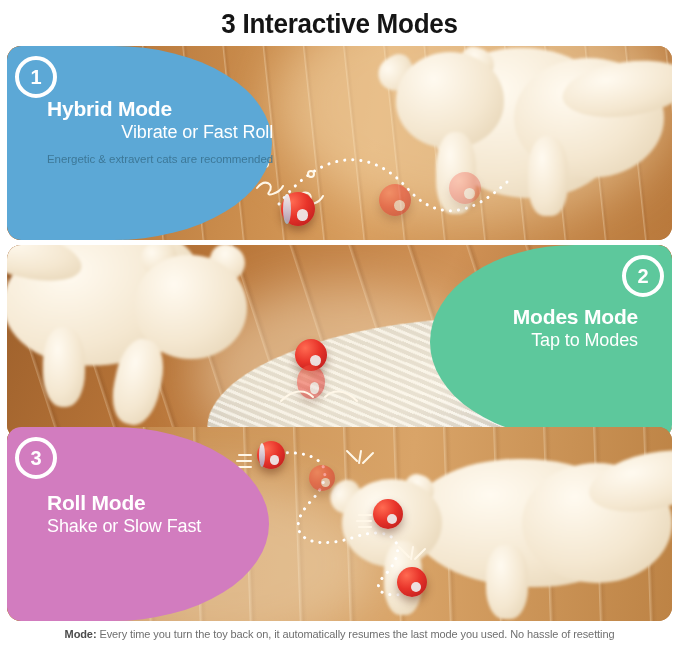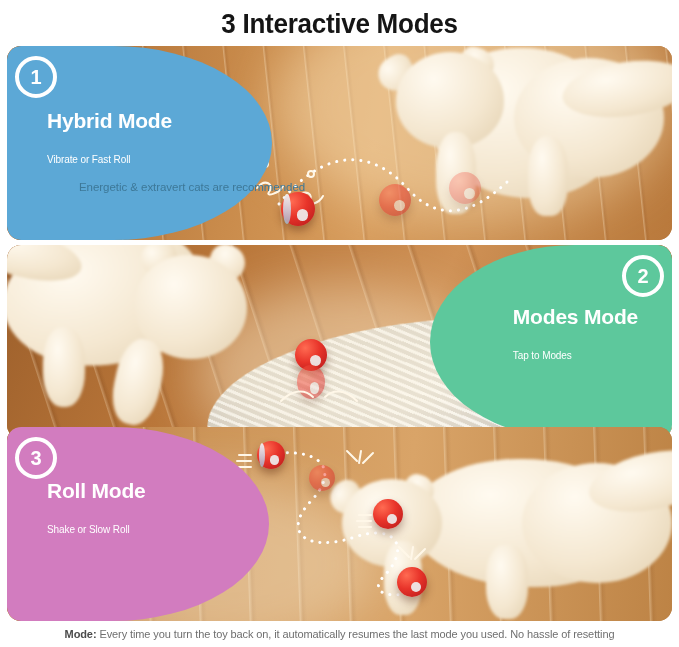--- a/index.html
+++ b/index.html
@@ -227,38 +227,38 @@
     z-index: 6;
   }
   .copy .mode-title {
     font-size: 21px;
     font-weight: bold;
     color: #ffffff;
     line-height: 24px;
     letter-spacing: -0.2px;
   }
   .copy .mode-sub {
-    font-size: 10px;
+    font-size: 18px;
     color: #ffffff;
     line-height: 20px;
-    margin-top: 17px;
+    margin-top: 1px;
     letter-spacing: -0.1px;
+    text-align: right;
   }
   .copy .mode-desc {
     font-size: 11.5px;
     line-height: 14px;
     margin-top: 10px;
     letter-spacing: -0.05px;
-    margin-left: 32px;
-  }
-  #copy-1 { left: 40px; top: 63px; }
+  }
+  #copy-1 { left: 40px; top: 51px; }
   #copy-1 .mode-desc { color: #3d7898; }
   #copy-2 { right: 34px; top: 60px; text-align: left; }
   #copy-2 .mode-desc { color: #3f8e6f; }
-  #copy-3 { left: 40px; top: 52px; }
+  #copy-3 { left: 40px; top: 64px; }
   #copy-3 .mode-desc { color: #9a4f8a; }
 
   
   .note {
     position: absolute;
     left: 0;
     top: 628px;
     width: 679px;
     text-align: center;
     font-size: 11px;
@@ -391,19 +391,19 @@
       <path d="M4 2 L 14 12 M18 2 L 16 14 M30 4 L 20 14"></path>
     </svg>
   </div>
 
   <div class="blob blob-left" id="blob-3"></div>
 
   <div class="badge" id="badge-3">3</div>
 
   <div class="copy" id="copy-3">
     <div class="mode-title">Roll Mode</div>
-    <div class="mode-sub">Shake or Slow Roll</div>
+    <div class="mode-sub">Shake or Slow Fast</div>
   </div>
 </div>
 
 <div class="note">
   <b>Mode:</b><span> Every time you turn the toy back on, it automatically resumes the last mode you used. No hassle of resetting</span>
 </div>
 
 </body></html>

